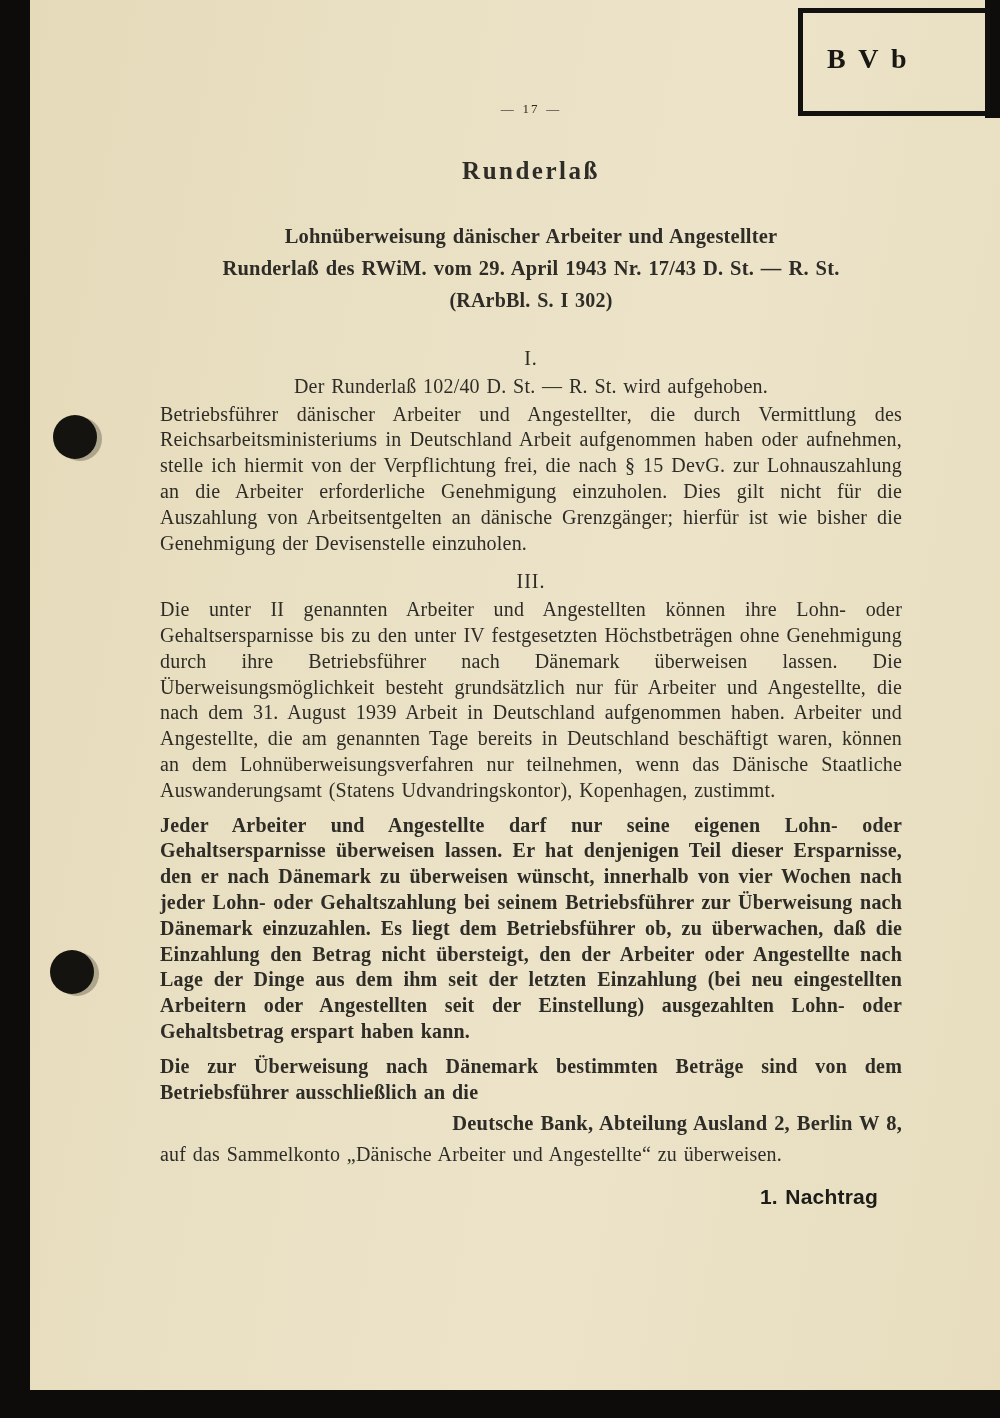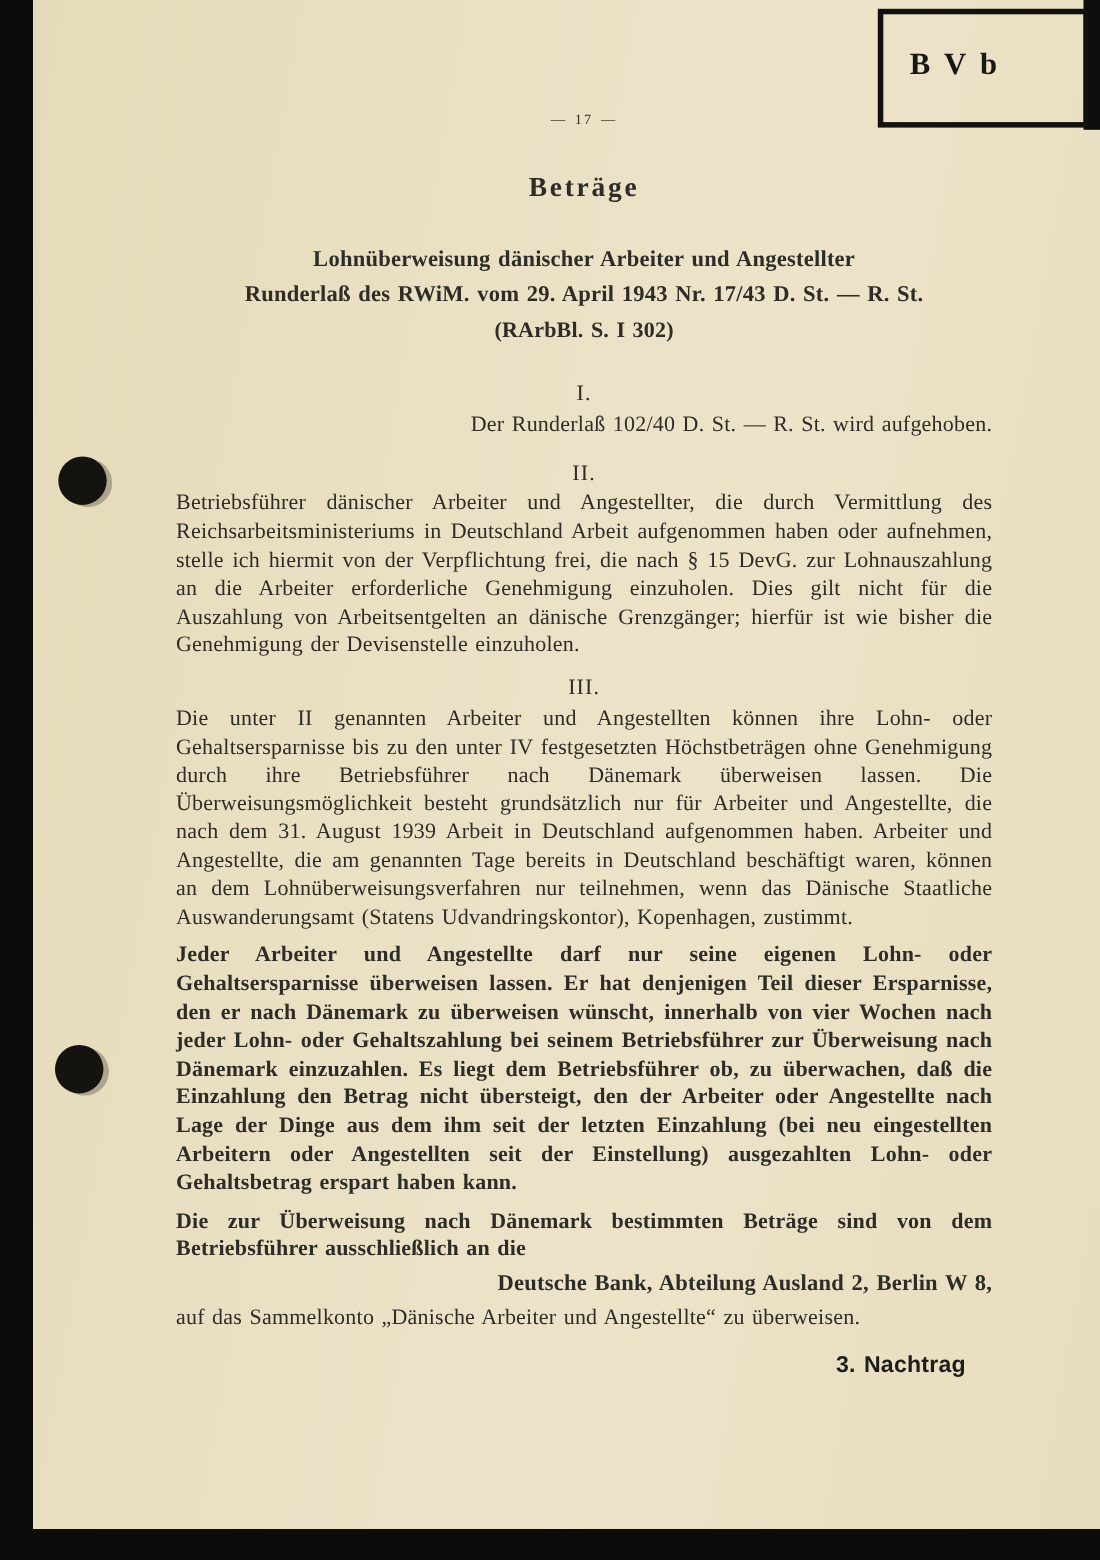--- a/index.html
+++ b/index.html
@@ -88,21 +88,21 @@
   .sec-heading {
     text-align: center;
     font-size: 20px;
     letter-spacing: 1px;
   }
   .sec-heading.h1 { margin-top: 32px; }
   .sec-heading.h2 { margin-top: 18px; }
   .sec-heading.h3 { margin-top: 13px; }
 
   .para { text-align: justify; margin-top: 2px; }
-  .para.single { text-align: right; }
+  .para.single { text-align: center; }
   .para.follow { margin-top: 9px; font-weight: bold; }
 
   .bank-line {
     margin-top: 6px;
     text-align: right;
     font-weight: bold;
     font-size: 20.5px;
   }
 
   .closing-line { margin-top: 5px; text-align: left; }
@@ -125,47 +125,46 @@
   <div class="corner-strip"></div>
 
   <div class="corner-box">
     <span class="corner-label">B V b</span>
   </div>
 
   <div class="content">
 
     <div class="page-number">— 17 —</div>
 
-    <div class="doc-title">Beträge</div>
+    <div class="doc-title">Runderlaß</div>
 
     <div class="subtitle l1">Lohnüberweisung dänischer Arbeiter und Angestellter</div>
 
     <div class="subtitle l2">Runderlaß des RWiM. vom 29. April 1943 Nr. 17/43 D. St. — R. St.</div>
 
     <div class="subtitle l3">(RArbBl. S. I 302)</div>
 
     <div class="sec-heading h1">I.</div>
 
     <div class="para single">Der Runderlaß 102/40 D. St. — R. St. wird aufgehoben.</div>
 
-    <div class="sec-heading h2">II.</div>
 
     <div class="para">Betriebsführer dänischer Arbeiter und Angestellter, die durch Vermittlung des Reichsarbeitsministeriums in Deutschland Arbeit aufgenommen haben oder aufnehmen, stelle ich hiermit von der Verpflichtung frei, die nach § 15 DevG. zur Lohnauszahlung an die Arbeiter erforderliche Genehmigung einzuholen. Dies gilt nicht für die Auszahlung von Arbeitsentgelten an dänische Grenzgänger; hierfür ist wie bisher die Genehmigung der Devisenstelle einzuholen.</div>
 
     <div class="sec-heading h3">III.</div>
 
     <div class="para">Die unter II genannten Arbeiter und Angestellten können ihre Lohn- oder Gehaltsersparnisse bis zu den unter IV festgesetzten Höchstbeträgen ohne Genehmigung durch ihre Betriebsführer nach Dänemark überweisen lassen. Die Überweisungsmöglichkeit besteht grundsätzlich nur für Arbeiter und Angestellte, die nach dem 31. August 1939 Arbeit in Deutschland aufgenommen haben. Arbeiter und Angestellte, die am genannten Tage bereits in Deutschland beschäftigt waren, können an dem Lohnüberweisungsverfahren nur teilnehmen, wenn das Dänische Staatliche Auswanderungsamt (Statens Udvandringskontor), Kopenhagen, zustimmt.</div>
 
     <div class="para follow">Jeder Arbeiter und Angestellte darf nur seine eigenen Lohn- oder Gehaltsersparnisse überweisen lassen. Er hat denjenigen Teil dieser Ersparnisse, den er nach Dänemark zu überweisen wünscht, innerhalb von vier Wochen nach jeder Lohn- oder Gehaltszahlung bei seinem Betriebsführer zur Überweisung nach Dänemark einzuzahlen. Es liegt dem Betriebsführer ob, zu überwachen, daß die Einzahlung den Betrag nicht übersteigt, den der Arbeiter oder Angestellte nach Lage der Dinge aus dem ihm seit der letzten Einzahlung (bei neu eingestellten Arbeitern oder Angestellten seit der Einstellung) ausgezahlten Lohn- oder Gehaltsbetrag erspart haben kann.</div>
 
     <div class="para follow">Die zur Überweisung nach Dänemark bestimmten Beträge sind von dem Betriebsführer ausschließlich an die</div>
 
     <div class="bank-line">Deutsche Bank, Abteilung Ausland 2, Berlin W 8,</div>
 
     <div class="closing-line">auf das Sammelkonto „Dänische Arbeiter und Angestellte“ zu überweisen.</div>
 
-    <div class="footer-label">3. Nachtrag</div>
+    <div class="footer-label">1. Nachtrag</div>
 
   </div>
 </div>
 
 <div class="punch-hole top"></div>
 <div class="punch-hole bottom"></div>
 
 </body></html>

